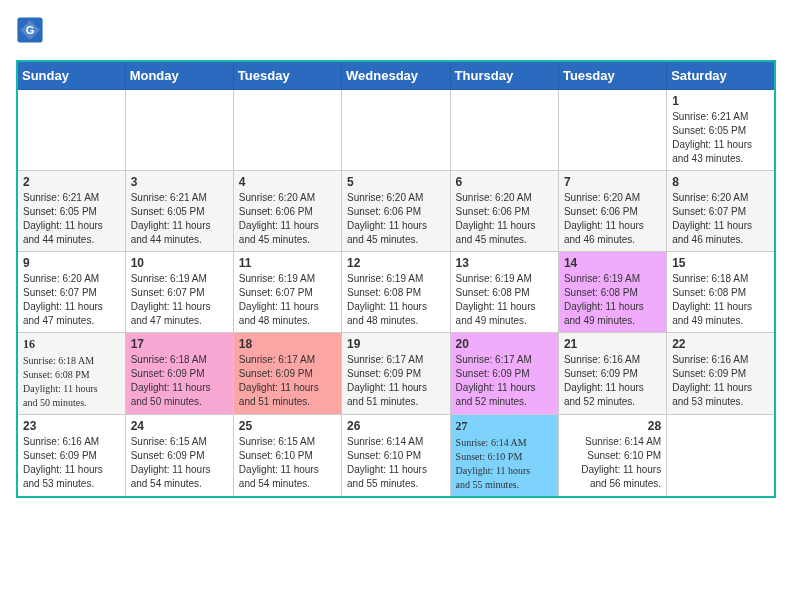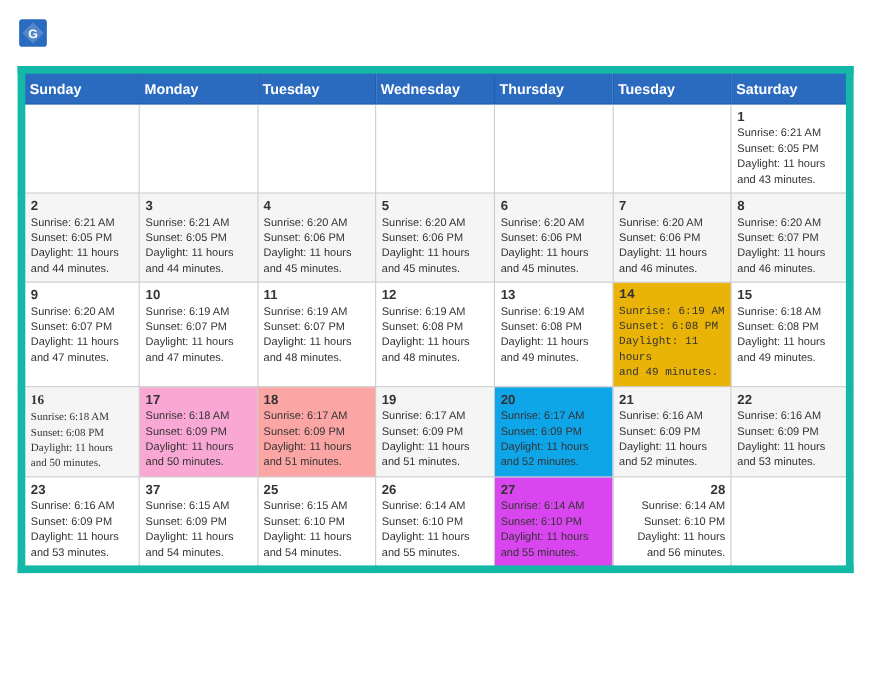--- a/index.html
+++ b/index.html
@@ -42,21 +42,21 @@
       font-weight: normal;
       color: #333;
     }
     .location {
       font-size: 14px;
       color: #555;
     }
     .calendar {
       width: 100%;
       border-collapse: collapse;
-      border: 7px solid #14b8a6;
+      border: 2px solid #14b8a6;
       margin-top: 16px;
     }
     .calendar th {
       background: #2a6bbf;
       color: #fff;
       font-size: 13px;
       font-weight: bold;
       padding: 6px 4px;
       text-align: left;
       border: 1px solid #2060aa;
@@ -221,21 +221,21 @@
 Daylight: 11 hours
 and 48 minutes.</div>
         </td>
         <td style="background: rgb(255, 255, 255);">
           <span class="day-number">13</span>
           <div class="day-info" style="white-space: pre-line;">Sunrise: 6:19 AM
 Sunset: 6:08 PM
 Daylight: 11 hours
 and 49 minutes.</div>
         </td>
-        <td style="background: #eab308; font-family: Liberation Mono, monospace;">
+        <td style="background: #f0abfc;">
           <span class="day-number">14</span>
           <div class="day-info" style="white-space: pre-line;">Sunrise: 6:19 AM
 Sunset: 6:08 PM
 Daylight: 11 hours
 and 49 minutes.</div>
         </td>
         <td style="background: rgb(255, 255, 255);">
           <span class="day-number">15</span>
           <div class="day-info" style="white-space: pre-line;">Sunrise: 6:18 AM
 Sunset: 6:08 PM
@@ -265,21 +265,21 @@
 Daylight: 11 hours
 and 51 minutes.</div>
         </td>
         <td style="background: rgb(245, 245, 245);">
           <span class="day-number">19</span>
           <div class="day-info" style="white-space: pre-line;">Sunrise: 6:17 AM
 Sunset: 6:09 PM
 Daylight: 11 hours
 and 51 minutes.</div>
         </td>
-        <td style="background: #0ea5e9;">
+        <td style="background: #f0abfc;">
           <span class="day-number">20</span>
           <div class="day-info" style="white-space: pre-line;">Sunrise: 6:17 AM
 Sunset: 6:09 PM
 Daylight: 11 hours
 and 52 minutes.</div>
         </td>
         <td style="background: rgb(245, 245, 245);">
           <span class="day-number">21</span>
           <div class="day-info" style="white-space: pre-line;">Sunrise: 6:16 AM
 Sunset: 6:09 PM
@@ -296,41 +296,41 @@
       </tr>
       <tr>
         <td style="background: rgb(255, 255, 255);">
           <span class="day-number">23</span>
           <div class="day-info" style="white-space: pre-line;">Sunrise: 6:16 AM
 Sunset: 6:09 PM
 Daylight: 11 hours
 and 53 minutes.</div>
         </td>
         <td style="background: rgb(255, 255, 255);">
-          <span class="day-number">37</span>
+          <span class="day-number">24</span>
           <div class="day-info" style="white-space: pre-line;">Sunrise: 6:15 AM
 Sunset: 6:09 PM
 Daylight: 11 hours
 and 54 minutes.</div>
         </td>
         <td style="background: rgb(255, 255, 255);">
           <span class="day-number">25</span>
           <div class="day-info" style="white-space: pre-line;">Sunrise: 6:15 AM
 Sunset: 6:10 PM
 Daylight: 11 hours
 and 54 minutes.</div>
         </td>
         <td style="background: rgb(255, 255, 255);">
           <span class="day-number">26</span>
           <div class="day-info" style="white-space: pre-line;">Sunrise: 6:14 AM
 Sunset: 6:10 PM
 Daylight: 11 hours
 and 55 minutes.</div>
         </td>
-        <td style="background: #d946ef;">
+        <td style="background: #7dd3fc; font-family: Liberation Serif, serif;">
           <span class="day-number">27</span>
           <div class="day-info" style="white-space: pre-line;">Sunrise: 6:14 AM
 Sunset: 6:10 PM
 Daylight: 11 hours
 and 55 minutes.</div>
         </td>
         <td style="background: rgb(255, 255, 255); text-align: right;">
           <span class="day-number">28</span>
           <div class="day-info" style="white-space: pre-line;">Sunrise: 6:14 AM
 Sunset: 6:10 PM

